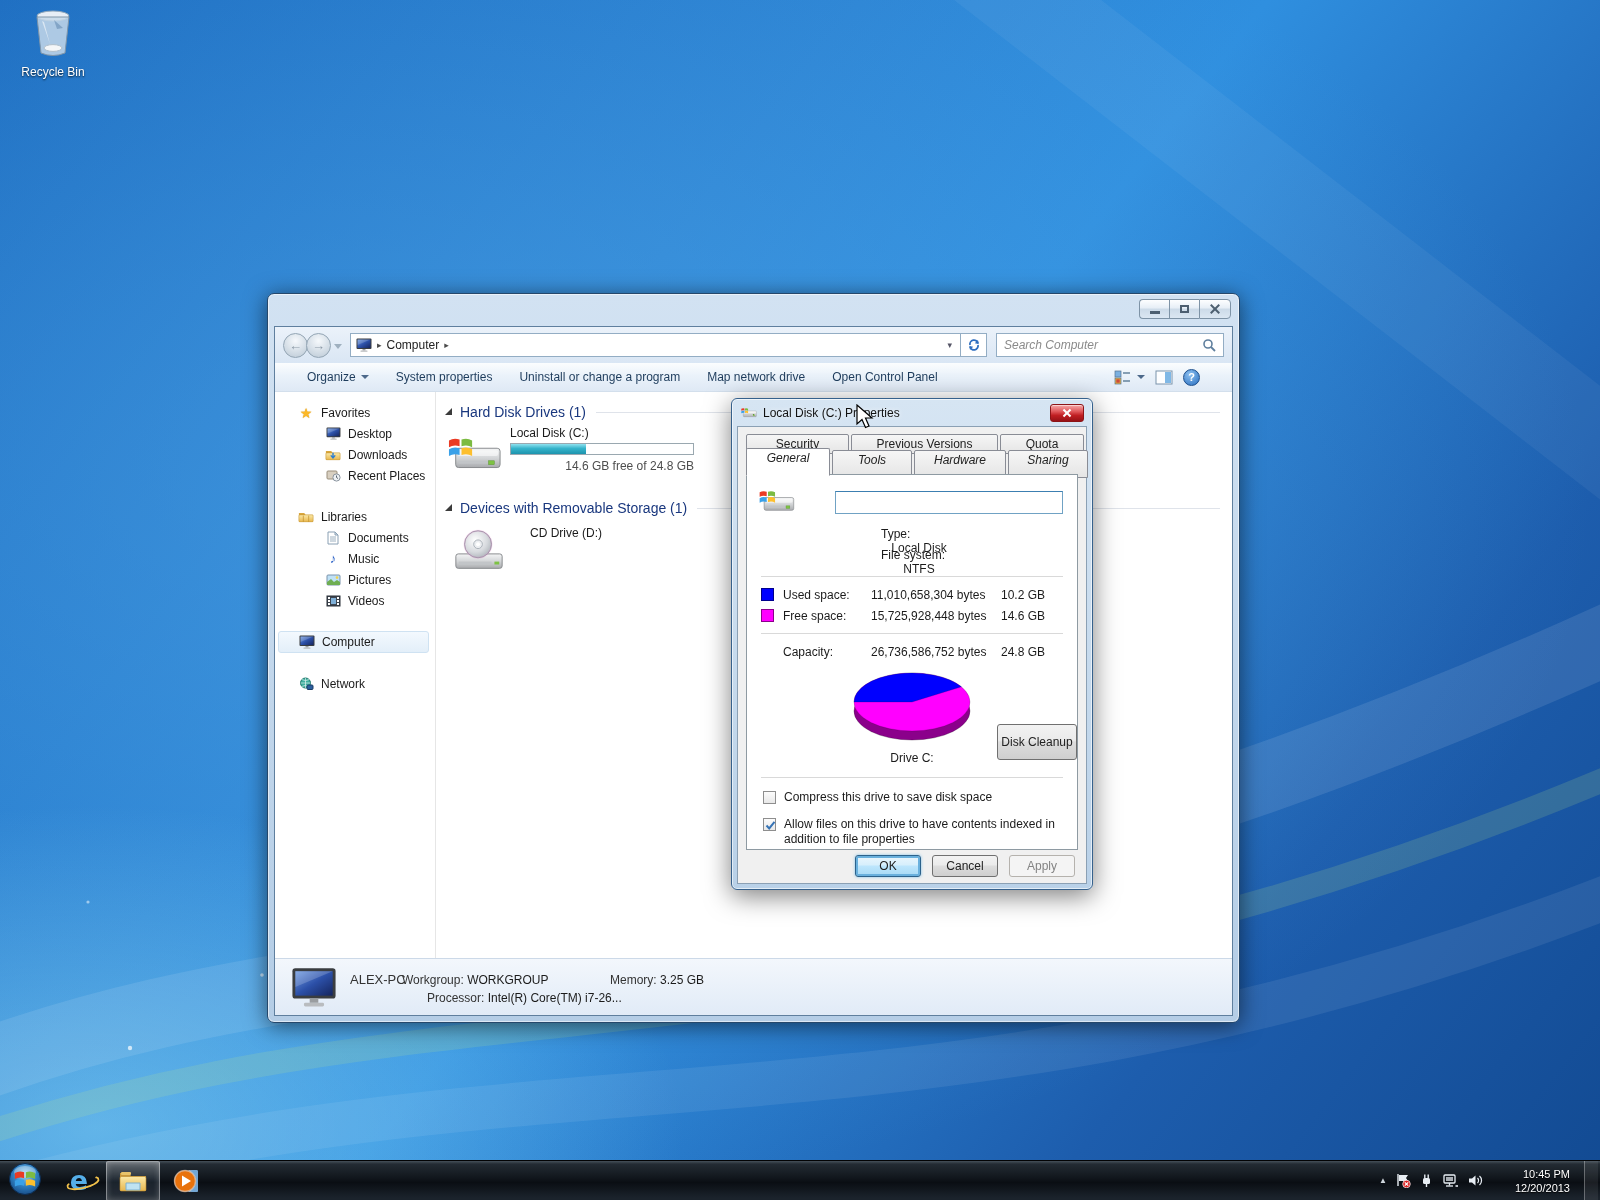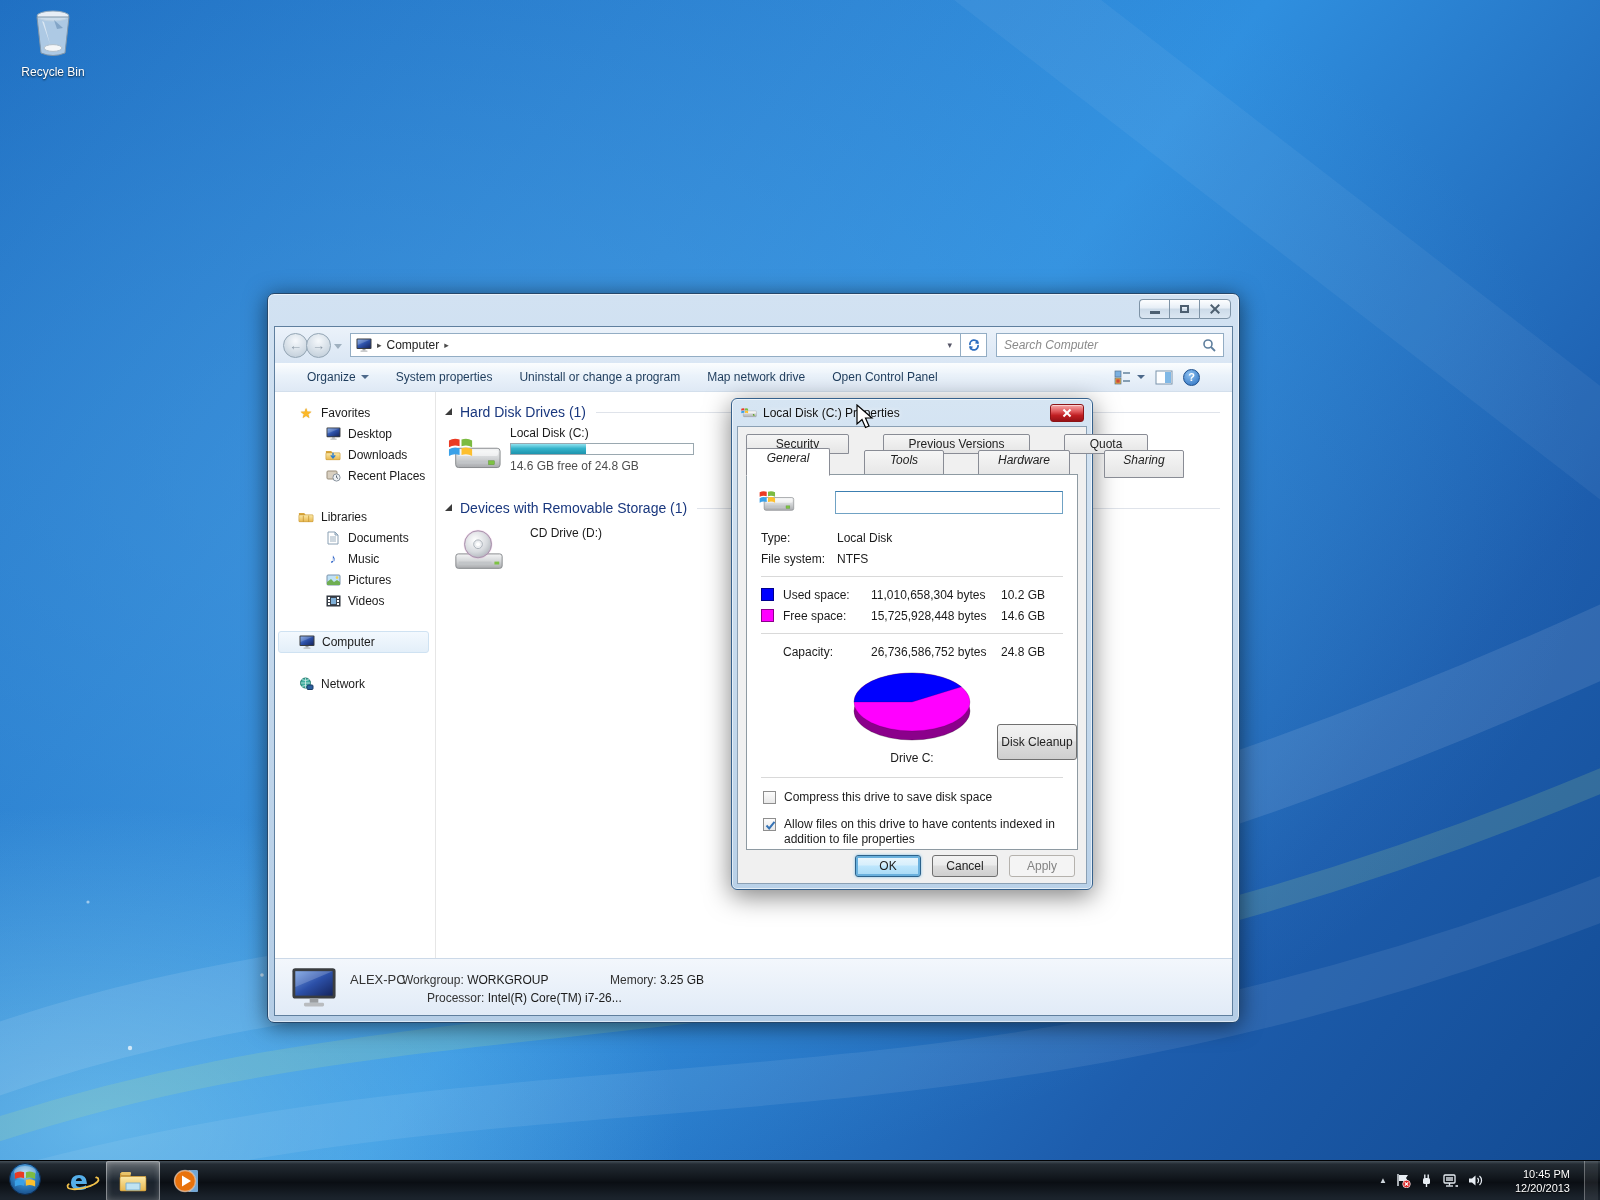--- a/index.html
+++ b/index.html
@@ -79,21 +79,21 @@
   .main-pane{flex:1;position:relative;padding:10px 12px 0 8px;min-width:0;}
   .group-hdr{display:flex;align-items:center;height:20px;margin-bottom:2px;}
   .tri-exp{width:0;height:0;border-bottom:7px solid #3b3b3b;border-left:7px solid transparent;margin:0 8px 2px 1px;}
   .gtitle{color:#19377e;font-size:14px;white-space:nowrap;}
   .grule{flex:1;height:1px;background:#dfe3ea;margin-left:10px;}
   .drive-item{position:relative;height:64px;margin:4px 0 2px 4px;}
   .drive-item .dtext{position:absolute;left:62px;top:0;}
   .dname{color:#1b1b1b;margin-bottom:3px;}
   .cap-bar{width:184px;height:12px;border:1px solid #9aa8b0;background:#fff;margin-bottom:4px;}
   .cap-fill{height:100%;background:linear-gradient(#8fe2ef,#35b3ca 45%,#1d93ad);}
-  .dfree{color:#4e4e4e;}
+  .dfree{color:#4e4e4e;text-align:right;}
   .cd-item{position:relative;height:60px;margin-left:4px;}
   .cd-item .cdname{position:absolute;left:62px;top:6px;margin-left:20px;}
 
   
   .details{height:57px;flex:0 0 57px;background:linear-gradient(#f3f7fc,#e1ebf7);border-top:1px solid #ccd9e8;position:relative;}
   .dp{position:absolute;white-space:nowrap;color:#333;}
   .dp b{font-weight:normal;color:#1b1b1b;}
 
   
   .dialog{position:absolute;left:731px;top:398px;width:362px;height:492px;
@@ -101,34 +101,34 @@
     box-shadow:0 6px 26px rgba(0,0,0,.5), inset 0 0 0 1px rgba(255,255,255,.6);z-index:20;}
   .d-title{height:27px;display:flex;align-items:center;padding-left:9px;}
   .d-title .dt-text{margin-left:6px;color:#111;text-shadow:0 0 5px rgba(255,255,255,.95);}
   .d-close{position:absolute;top:5px;right:8px;width:34px;height:18px;border:1px solid #8c1417;border-radius:3px;
     background:linear-gradient(#f6a9a9,#e0585b 40%,#c01e22 65%,#971217);
     display:flex;align-items:center;justify-content:center;box-shadow:inset 0 1px 0 rgba(255,255,255,.5);}
   .d-close .glyph-x:before,.d-close .glyph-x:after{background:#fff;height:10px;top:0;width:2px;}
   .d-client{position:absolute;left:5px;right:5px;top:27px;bottom:5px;background:#f0f0f0;border:1px solid #8ba0b4;}
 
   .tabs{position:absolute;left:8px;right:8px;top:7px;height:42px;}
-  .tab-row{position:absolute;display:flex;left:0;gap:32px;}
+  .tab-row{position:absolute;display:flex;left:0;}
   .tab-row.back{top:0;}
   .tab-row.front{top:16px;}
   .tab{border:1px solid #898c95;background:linear-gradient(#f6f6f6,#e5e5e5);height:20px;
     display:flex;align-items:flex-start;justify-content:center;padding-top:2px;font-size:12px;color:#222;
     border-radius:2px 2px 0 0;margin-right:2px;}
   .tab-row.front .tab{height:28px;font-style:italic;}
   .tab.active{background:#fff;border-bottom:1px solid #fff;height:26px;margin-top:-2px;z-index:4;position:relative;}
 
   .d-page{position:absolute;left:8px;right:8px;top:47px;bottom:33px;background:#fff;border:1px solid #8e9aa2;overflow:hidden;}
   .lbl-row{display:flex;align-items:center;padding:12px 14px 10px 12px;}
   .lbl-row input{margin-left:40px;flex:1;height:23px;border:1px solid #70a2c4;border-top-color:#3c7fb1;
     font-family:"Liberation Sans",sans-serif;font-size:12px;padding-left:3px;outline:none;}
-  .prop-row{display:flex;padding-left:14px;height:21px;align-items:center;}
+  .prop-row{display:flex;padding-left:14px;height:21px;align-items:center;flex-direction:column;}
   .prop-row .plabel{width:76px;color:#1b1b1b;}
   .etched{height:1px;background:#d9d9d9;box-shadow:0 1px 0 #fff;margin:7px 14px;}
   .space-row{display:flex;align-items:center;padding-left:14px;height:21px;}
   .swatch{width:13px;height:13px;border:1px solid rgba(0,0,0,.45);margin-right:9px;flex:0 0 13px;}
   .space-row .slabel{width:88px;}
   .space-row .sbytes{width:130px;}
   .space-row.cap{padding-left:36px;}
   .pie-wrap{position:relative;height:104px;text-align:center;margin-top:4px;}
   .pie-wrap svg{display:block;margin:0 auto;}
   .drive-lbl{margin-top:1px;}

